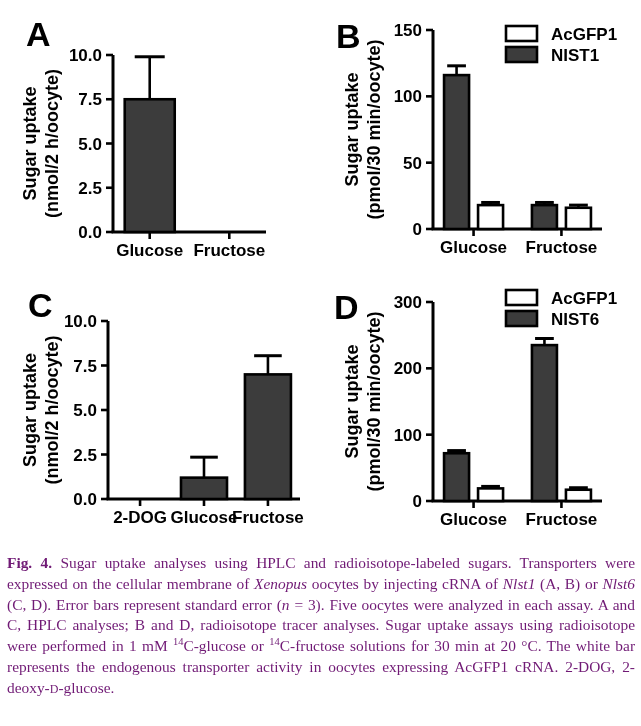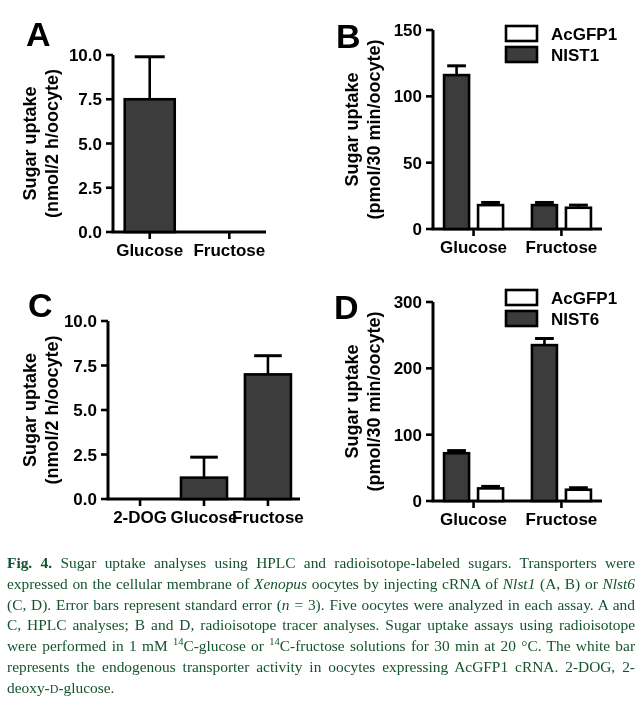--- a/index.html
+++ b/index.html
@@ -22,21 +22,21 @@
     font-weight:bold;
     fill:#000000;
   }
   .caption{
     width:628px;
     margin:7px 6px 16px 7px;
     text-align:justify;
     font-family:"Liberation Serif",serif;
     font-size:15.4px;
     line-height:20.8px;
-    color:#14532d;
+    color:#701a75;
   }
   .caption .b{font-weight:bold;}
   .caption .i{font-style:italic;}
   .caption .sup{vertical-align:super;font-size:0.68em;line-height:0;}
   .caption .sc{font-size:0.78em;}
 </style>
 </head>
 <body>
 
 <div class="page">

